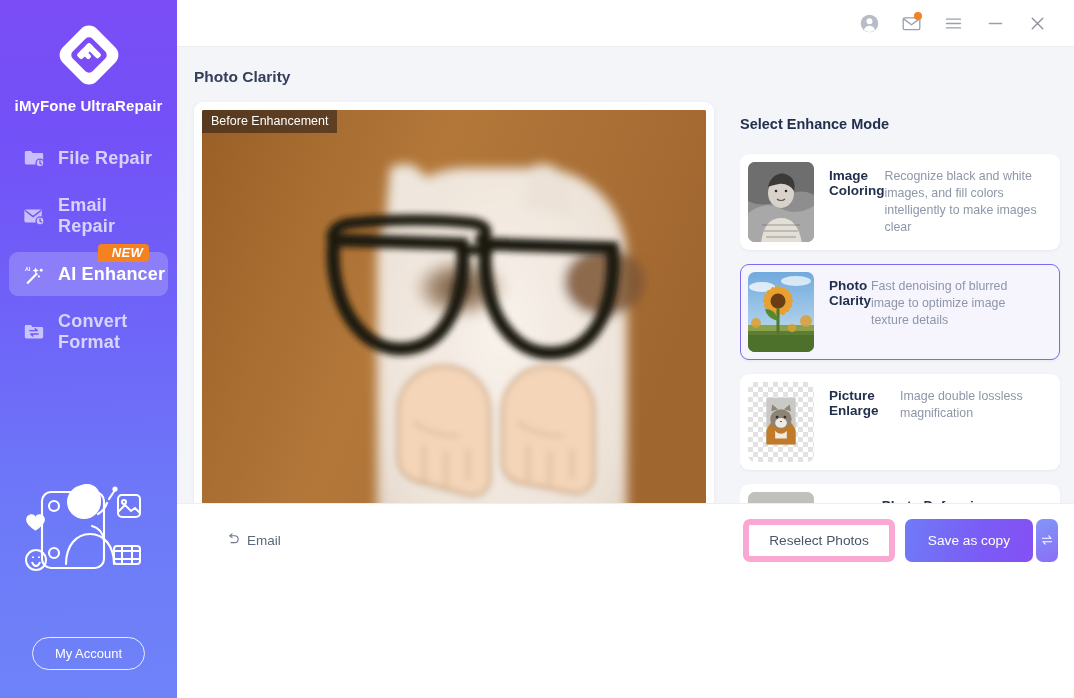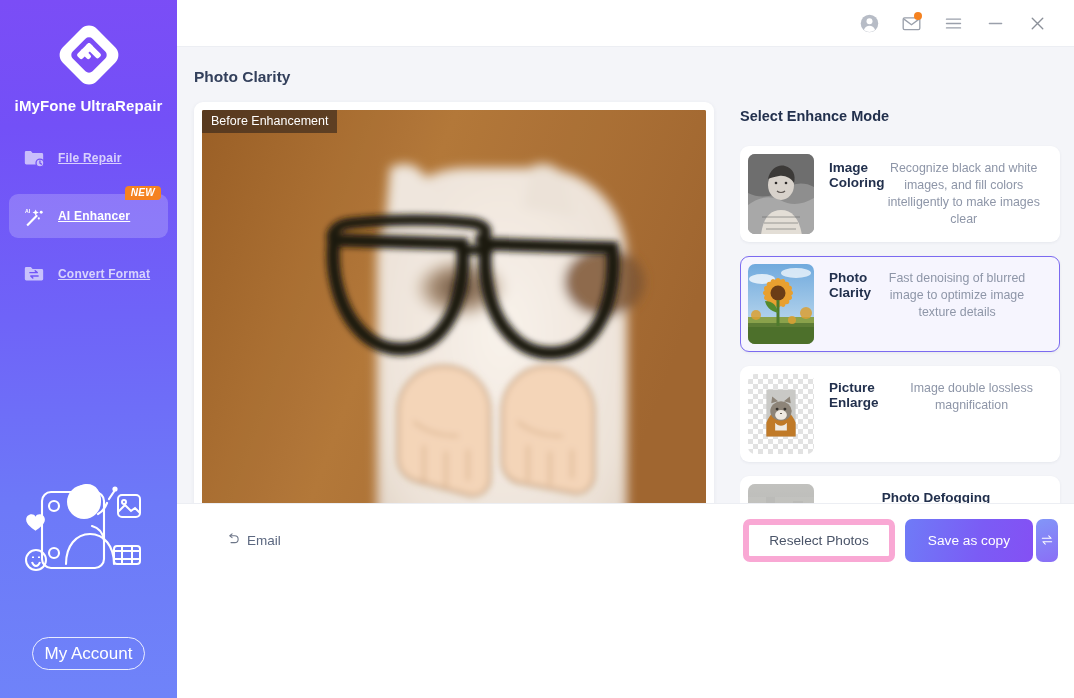--- a/index.html
+++ b/index.html
@@ -52,39 +52,38 @@
   }
   .nav-item .nav-icon {
     width: 24px; height: 24px;
     flex: 0 0 24px;
     display: flex; align-items: center; justify-content: center;
     opacity: 0.62;
   }
   .nav-item .nav-label {
     margin-left: 12px;
     color: rgba(255,255,255,0.72);
-    font-size: 12px;
+    font-size: 18px;
     font-weight: bold;
     letter-spacing: 0.2px;
-    text-decoration: underline;
   }
   .nav-item.active {
     background: rgba(255,255,255,0.20);
   }
   .nav-item.active .nav-icon { opacity: 1; }
   .nav-item.active .nav-label { color: #ffffff; }
   .new-badge {
     position: absolute;
-    top: -8px; right: 7px;
+    top: -8px; right: 19px;
     background: #f58220;
     color: #ffffff;
-    font-size: 10px;
+    font-size: 13px;
     font-weight: bold;
     font-style: italic;
-    padding: 1px 6px 2px 6px;
+    padding: 1px 6px 2px 14px;
     border-radius: 4px 4px 4px 0;
     letter-spacing: 0.3px;
   }
 
   .sidebar-illustration {
     position: absolute;
     left: 0; right: 0;
     top: 468px;
     display: flex;
     justify-content: center;
@@ -92,21 +91,21 @@
   .my-account-btn {
     position: absolute;
     left: 32px;
     top: 637px;
     width: 113px;
     height: 33px;
     border: 1px solid rgba(255,255,255,0.85);
     border-radius: 17px;
     background: transparent;
     color: #ffffff;
-    font-size: 17px;
+    font-size: 13px;
     font-family: "Liberation Sans", sans-serif;
     cursor: pointer;
   }
 
   
   .main {
     flex: 1;
     height: 576px;
     background: #f4f5f9;
     display: flex;
@@ -196,21 +195,21 @@
     margin-left: 26px;
     padding-right: 14px;
     display: flex;
     flex-direction: column;
     overflow: hidden;
   }
   .modes-title {
     font-size: 14.5px;
     font-weight: bold;
     color: #22304d;
-    margin-top: 6px;
+    margin-top: 14px;
     margin-bottom: 22px;
   }
   .mode-card {
     display: flex;
     align-items: stretch;
     background: #ffffff;
     border: 1.5px solid transparent;
     border-radius: 9px;
     box-shadow: 0 1px 3px rgba(40,50,90,0.07);
     margin-bottom: 14px;
@@ -239,21 +238,20 @@
   .mode-name {
     font-size: 13.5px;
     font-weight: bold;
     color: #22304d;
     margin-bottom: 5px;
   }
   .mode-desc {
     font-size: 12.4px;
     color: #8e96a8;
     line-height: 1.38;
-    text-align: center;
   }
 
   
   .bottombar {
     height: 73px;
     flex: 0 0 73px;
     background: #ffffff;
     border-top: 1px solid #eceef3;
     display: flex;
     align-items: center;
@@ -341,20 +339,31 @@
         <span class="nav-icon">
           <svg viewBox="0 0 24 24" width="22" height="22">
             <path d="M2 6a1.6 1.6 0 0 1 1.6-1.6h5l1.8 2.2h10A1.6 1.6 0 0 1 22 8.2v9.2A1.6 1.6 0 0 1 20.4 19H3.6A1.6 1.6 0 0 1 2 17.4z" fill="#ffffff"></path>
             <circle cx="18.5" cy="17.5" r="4.3" fill="#ffffff" stroke="#7350f7" stroke-width="1.4"></circle>
             <path d="M18.5 15.2v2.5l1.7 1" stroke="#7350f7" stroke-width="1.4" fill="none" stroke-linecap="round"></path>
           </svg>
         </span>
         <span class="nav-label">File Repair</span>
       </div>
 
+      <div class="nav-item">
+        <span class="nav-icon">
+          <svg viewBox="0 0 24 24" width="22" height="22">
+            <rect x="1.5" y="5" width="19" height="14" rx="1.8" fill="#ffffff"></rect>
+            <path d="M2.4 6 11 12.6 19.6 6" stroke="#7350f7" stroke-width="1.6" fill="none" stroke-linejoin="round"></path>
+            <circle cx="18.6" cy="17.4" r="4.4" fill="#ffffff" stroke="#7350f7" stroke-width="1.4"></circle>
+            <path d="M18.6 15.1v2.5l1.7 1" stroke="#7350f7" stroke-width="1.4" fill="none" stroke-linecap="round"></path>
+          </svg>
+        </span>
+        <span class="nav-label">Email Repair</span>
+      </div>
 
       <div class="nav-item active">
         <span class="nav-icon">
           <svg viewBox="0 0 24 24" width="23" height="23">
             <path d="M3.5 20.5 14 10l1.6 1.6L5.1 22.1z" fill="#ffffff"></path>
             <path d="M13.2 4.6l1 2.3 2.3 1-2.3 1-1 2.3-1-2.3-2.3-1 2.3-1z" fill="#ffffff"></path>
             <circle cx="19" cy="7.5" r="1.5" fill="#ffffff"></circle>
             <circle cx="16.5" cy="14" r="1.1" fill="#ffffff"></circle>
             <text x="2" y="8" font-size="5.4" fill="#ffffff" font-family="sans-serif" font-weight="bold">AI</text>
           </svg>

